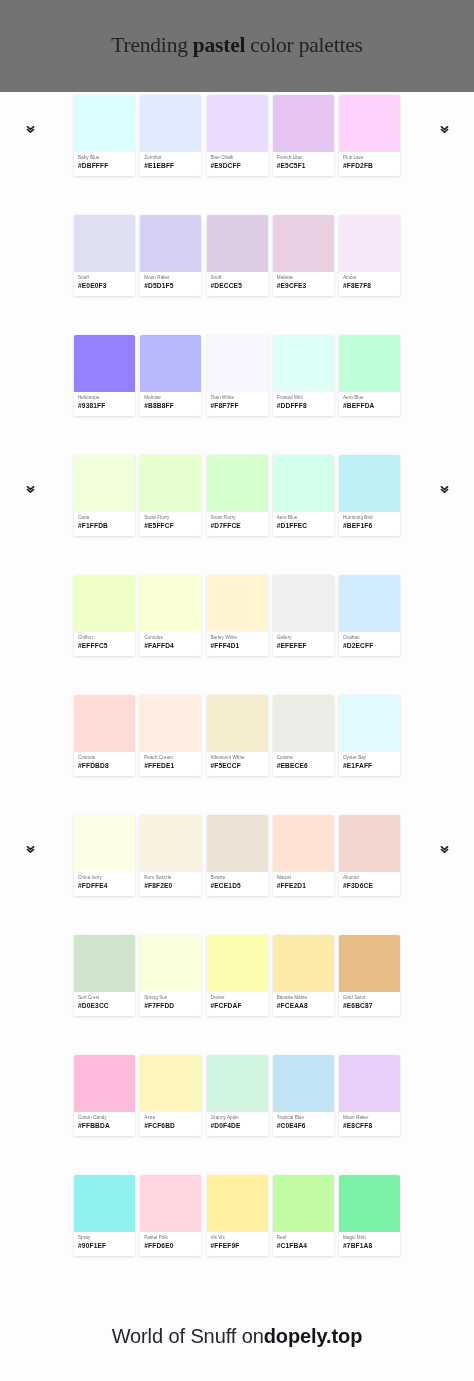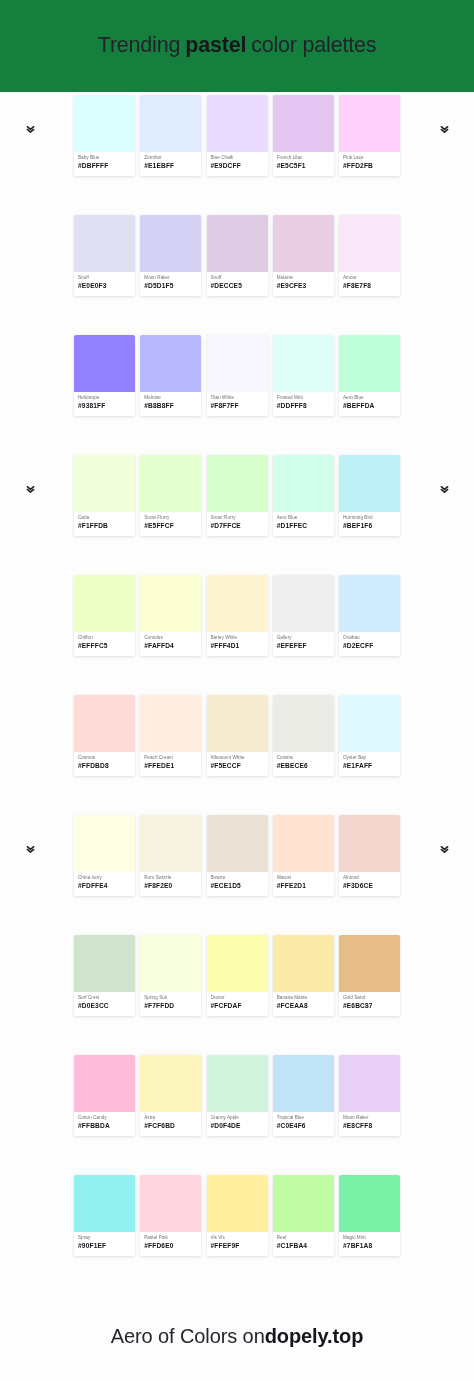--- a/index.html
+++ b/index.html
@@ -26,21 +26,22 @@
     background: #fdfdfd;
   }
 
   
   .header {
     height: 92px;
     flex: 0 0 92px;
     display: flex;
     align-items: center;
     justify-content: center;
-    background: #15803d;
+    background: #737373;
+    font-family: Liberation Serif, serif;
   }
   .title {
     font-size: 21.5px;
     letter-spacing: -0.2px;
     color: #20232a;
     font-weight: 300;
     white-space: nowrap;
     line-height: 1;
   }
   .title .strong {
@@ -553,17 +554,17 @@
       <div class="chev right" style="top: 748px;">
         <svg width="11" height="11" viewBox="0 0 24 24" fill="none" stroke="#1b1d23" stroke-width="3.2" stroke-linecap="round" stroke-linejoin="round">
           <polyline points="5,8 12,14 19,8"></polyline>
           <polyline points="5,14 12,20 19,14"></polyline>
         </svg>
       </div>
     </div>
 
   <div class="footer">
     <div class="footer-text">
-      <span>Aero of Colors on</span><span class="spacer"></span><span class="strong">dopely.top</span>
+      <span>World of Snuff on</span><span class="spacer"></span><span class="strong">dopely.top</span>
     </div>
   </div>
 
 </div>
 
 </body></html>

